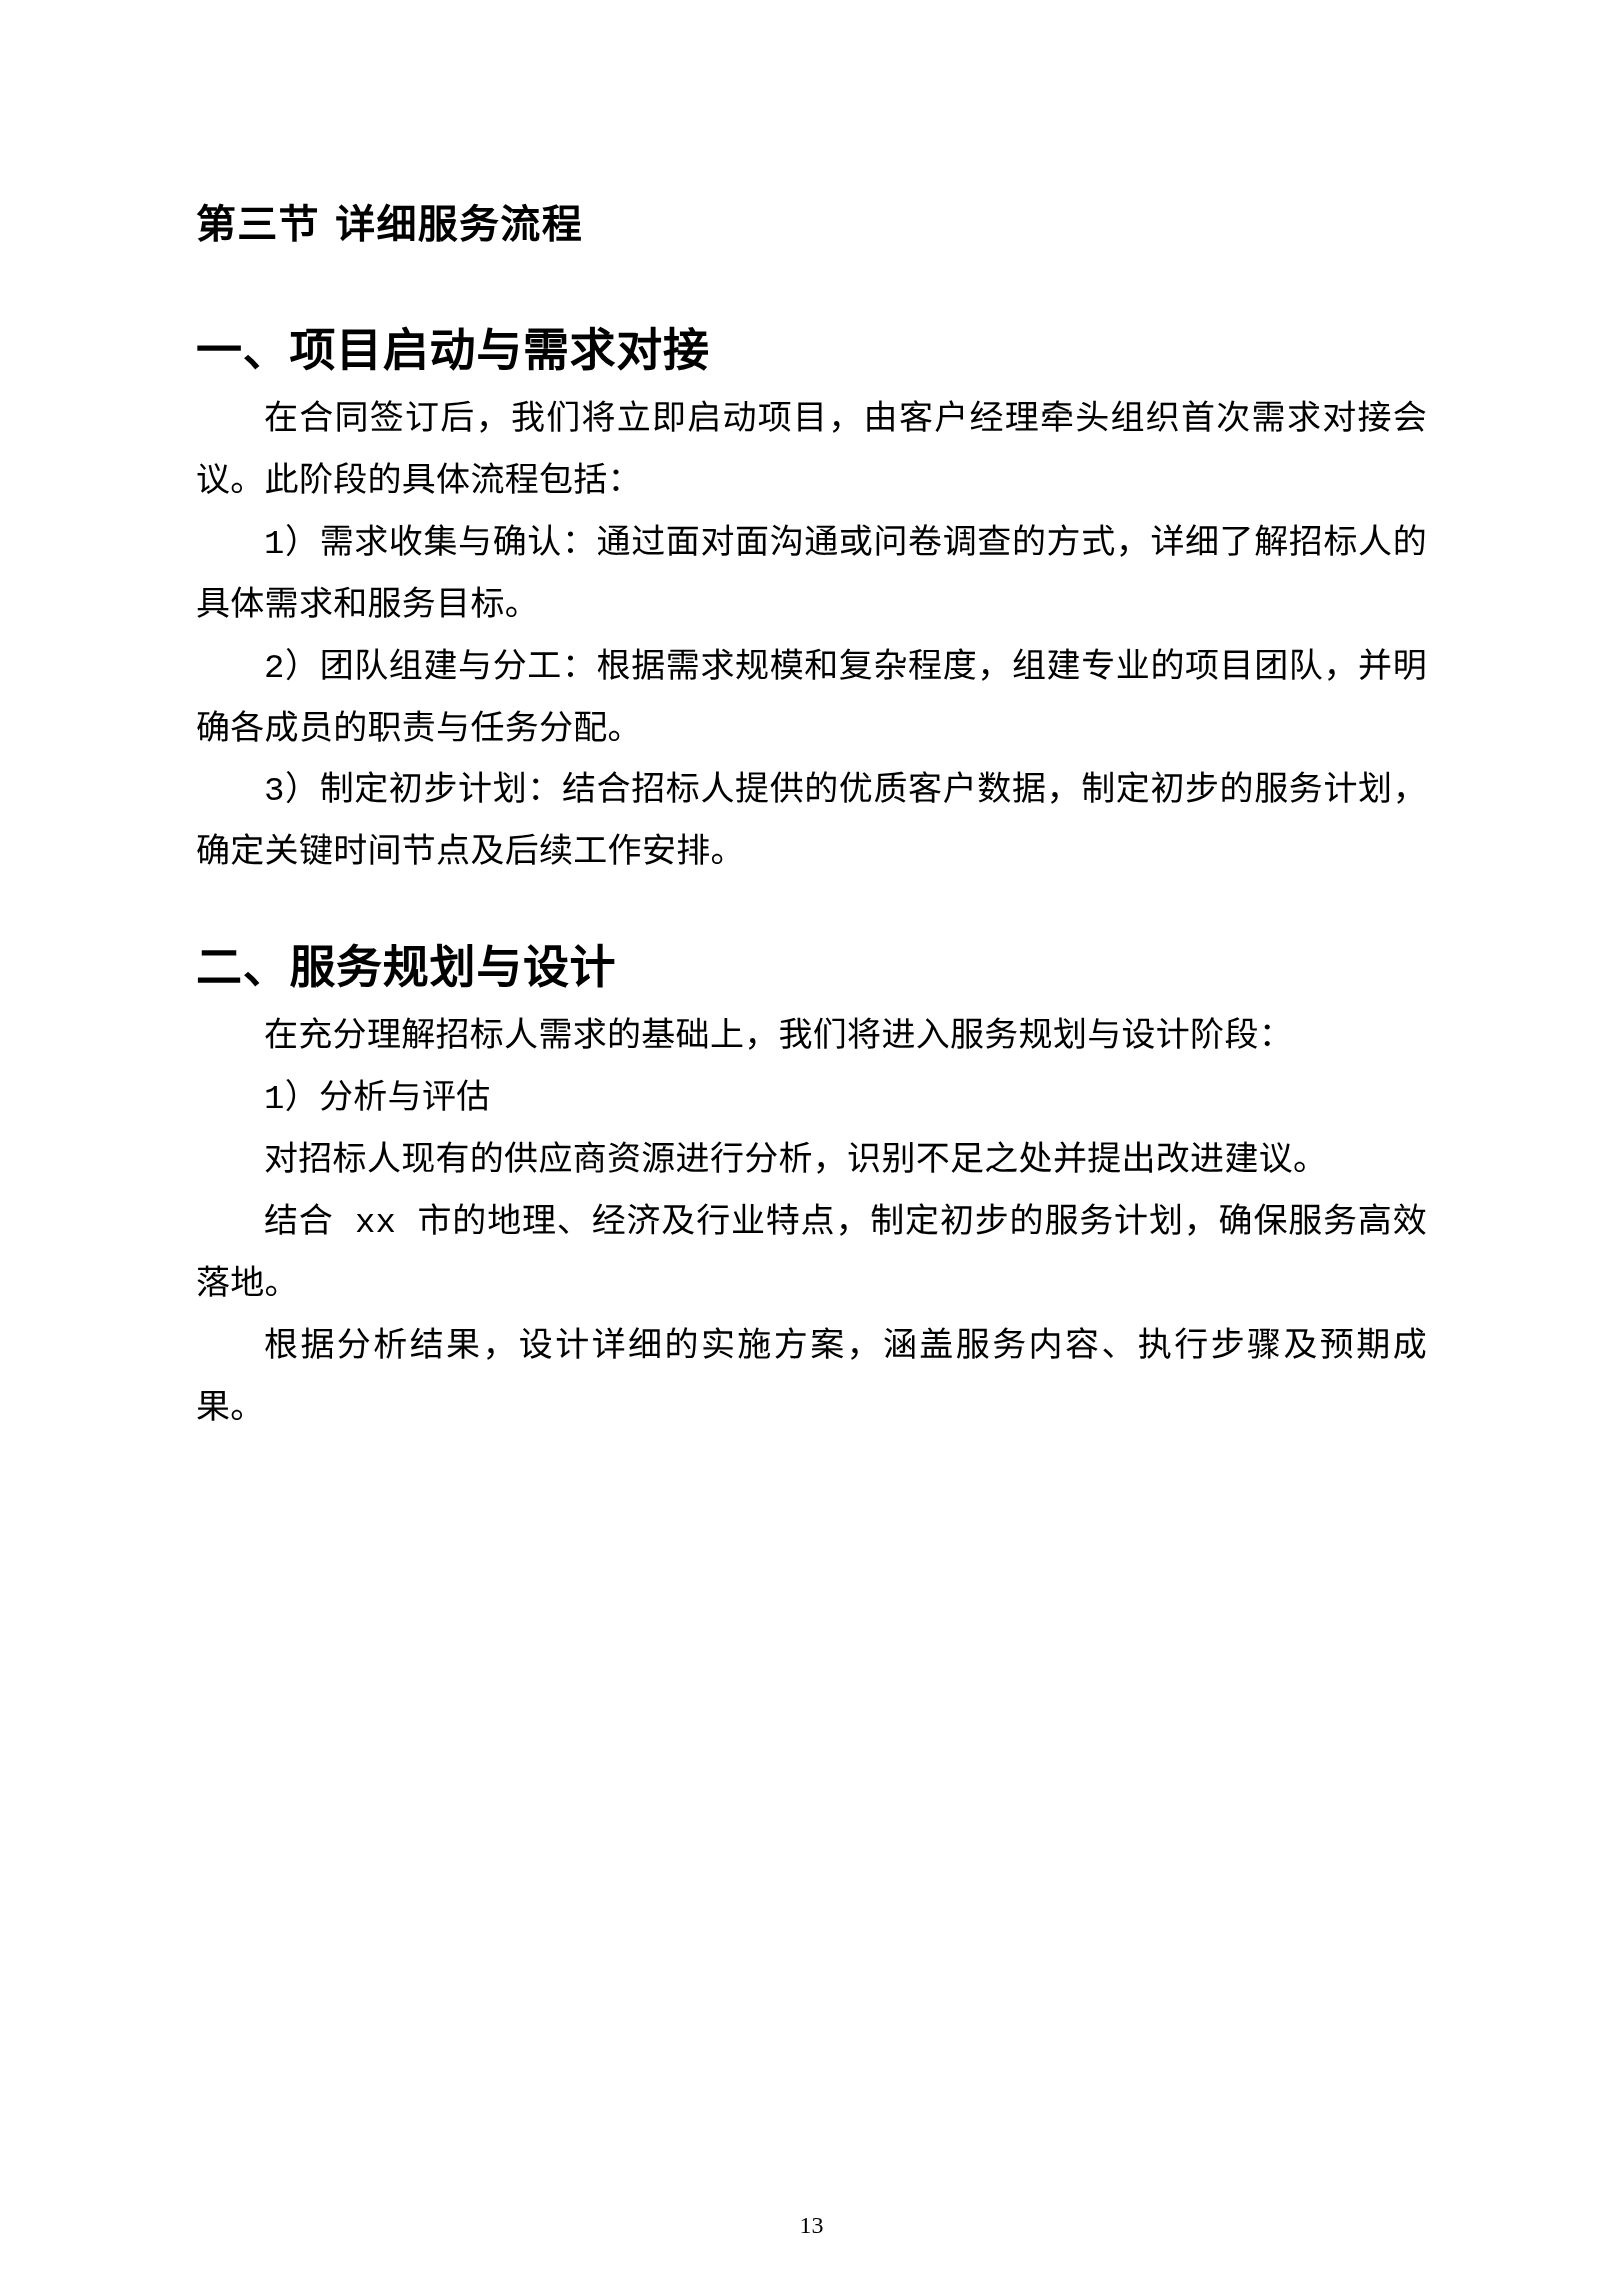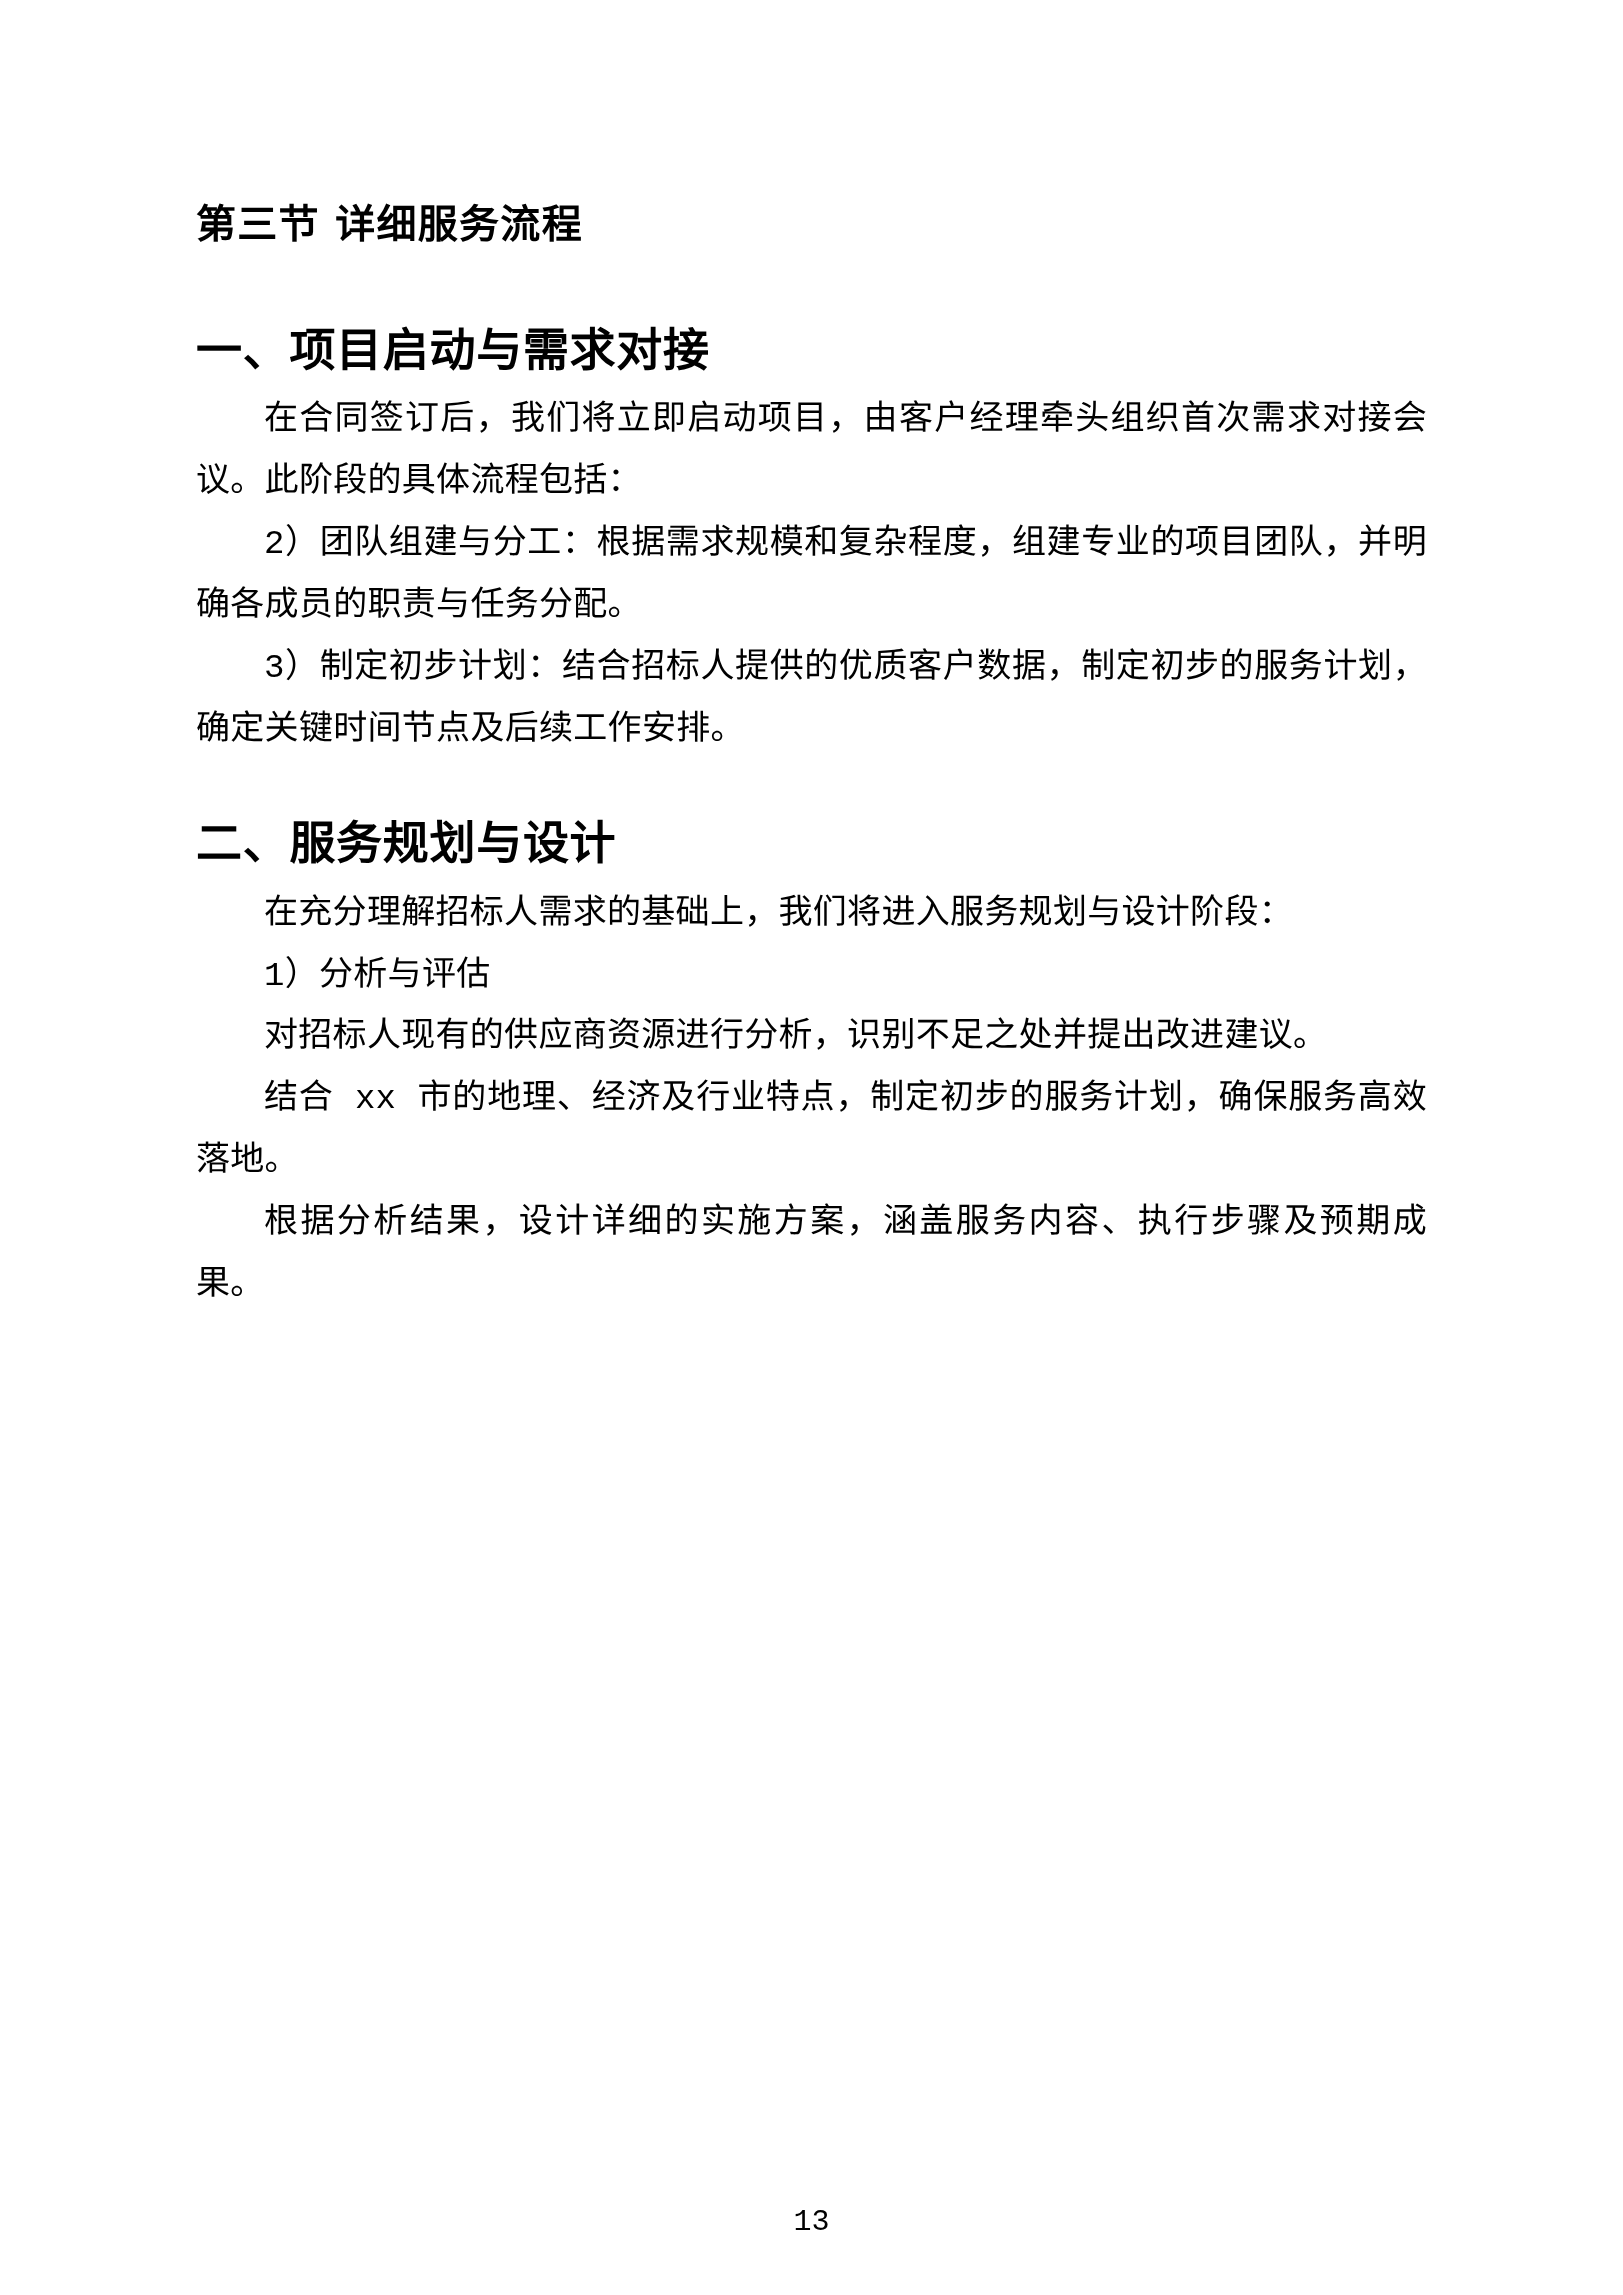--- a/index.html
+++ b/index.html
@@ -48,33 +48,34 @@
   }
   .spacer {
     height: 47px;
   }
   .page-number {
     position: absolute;
     left: 0;
     right: 0;
     bottom: 56px;
     text-align: center;
-    font-size: 30px;
-    font-family: Liberation Mono, monospace;
+    font-size: 24px;
+    font-family: Liberation Serif, serif;
   }
 </style>
 </head>
 <body>
 
 <div class="page">
 
   <h1 class="doc-title">第三节  详细服务流程</h1>
 
   <h2 class="section-heading">一、项目启动与需求对接</h2>
   <p class="para">在合同签订后，我们将立即启动项目，由客户经理牵头组织首次需求对接会议。此阶段的具体流程包括：</p>
+  <p class="para">1）需求收集与确认：通过面对面沟通或问卷调查的方式，详细了解招标人的具体需求和服务目标。</p>
   <p class="para">2）团队组建与分工：根据需求规模和复杂程度，组建专业的项目团队，并明确各成员的职责与任务分配。</p>
   <p class="para">3）制定初步计划：结合招标人提供的优质客户数据，制定初步的服务计划，确定关键时间节点及后续工作安排。</p>
 
   <div class="spacer"></div>
 
   <h2 class="section-heading">二、服务规划与设计</h2>
   <p class="para">在充分理解招标人需求的基础上，我们将进入服务规划与设计阶段：</p>
   <p class="para">1）分析与评估</p>
   <p class="para">对招标人现有的供应商资源进行分析，识别不足之处并提出改进建议。</p>
   <p class="para">结合 xx 市的地理、经济及行业特点，制定初步的服务计划，确保服务高效落地。</p>

